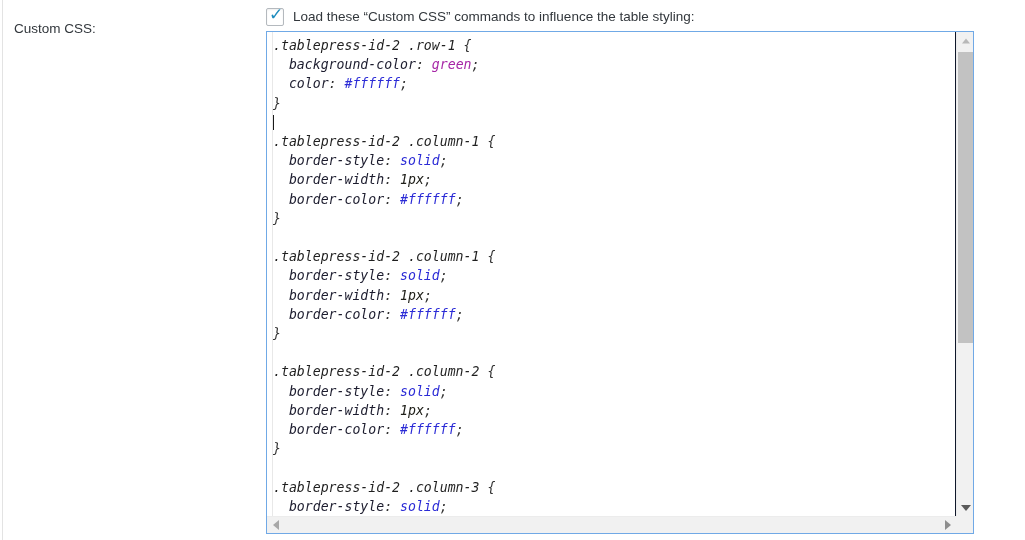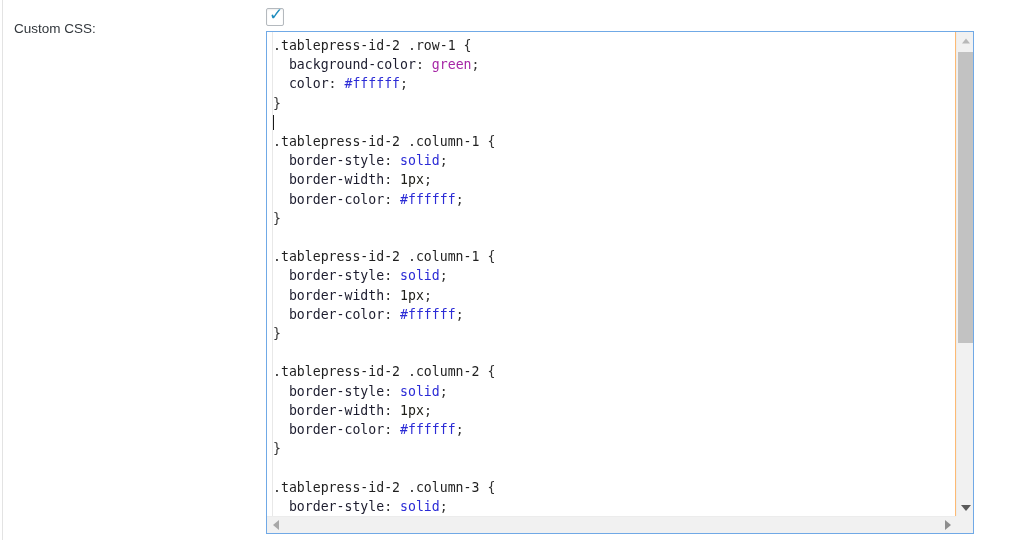--- a/index.html
+++ b/index.html
@@ -81,23 +81,24 @@
   }
 
   
   .editor {
     position: absolute;
     left: 0px;
     top: 25px;
     width: 708px;
     height: 503px;
     border: 1px solid #70a9e6;
-    background: #fdba74;
+    background: #0f172a;
     box-sizing: border-box;
     overflow: hidden;
+    font-style: italic;
   }
   .editor-inner {
     position: absolute;
     left: 0;
     top: 0;
     right: 18px;
     bottom: 17px;
     overflow: hidden;
     background: #ffffff;
   }
@@ -236,20 +237,21 @@
 <div class="page-left-rule"></div>
 
 <div class="field-label">Custom CSS:</div>
 
 <div class="field-body">
 
   <div class="checkbox-row">
     <span class="checkbox">
       <span class="tick">✓</span>
     </span>
+    <span class="checkbox-label">Load these “Custom CSS” commands to influence the table styling:</span>
   </div>
 
   <div class="editor">
 
     <div class="editor-inner">
       <div class="gutter-rule"></div>
       <pre class="code" id="code-area"><span class="sel">.tablepress-id-2 .row-1 </span><span class="brace">{</span>
 <span class="prop">  background-color</span><span class="punct">: </span><span class="colorname">green</span><span class="punct">;</span>
 <span class="prop">  color</span><span class="punct">: </span><span class="hex">#ffffff</span><span class="punct">;</span>
 <span class="brace">}</span>

